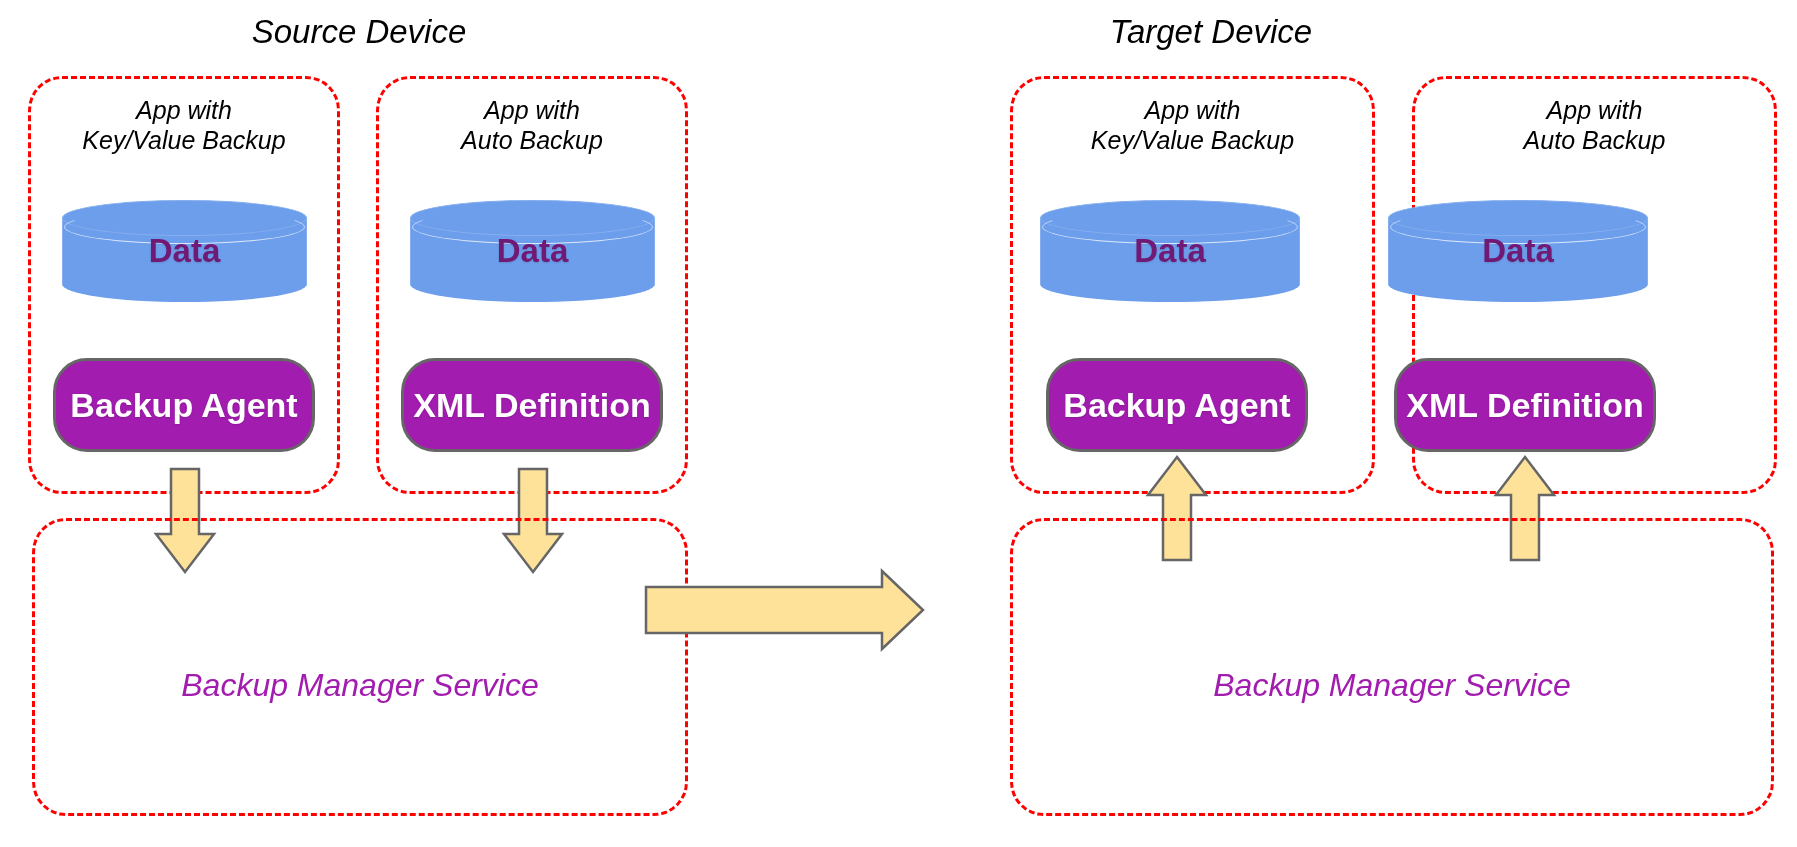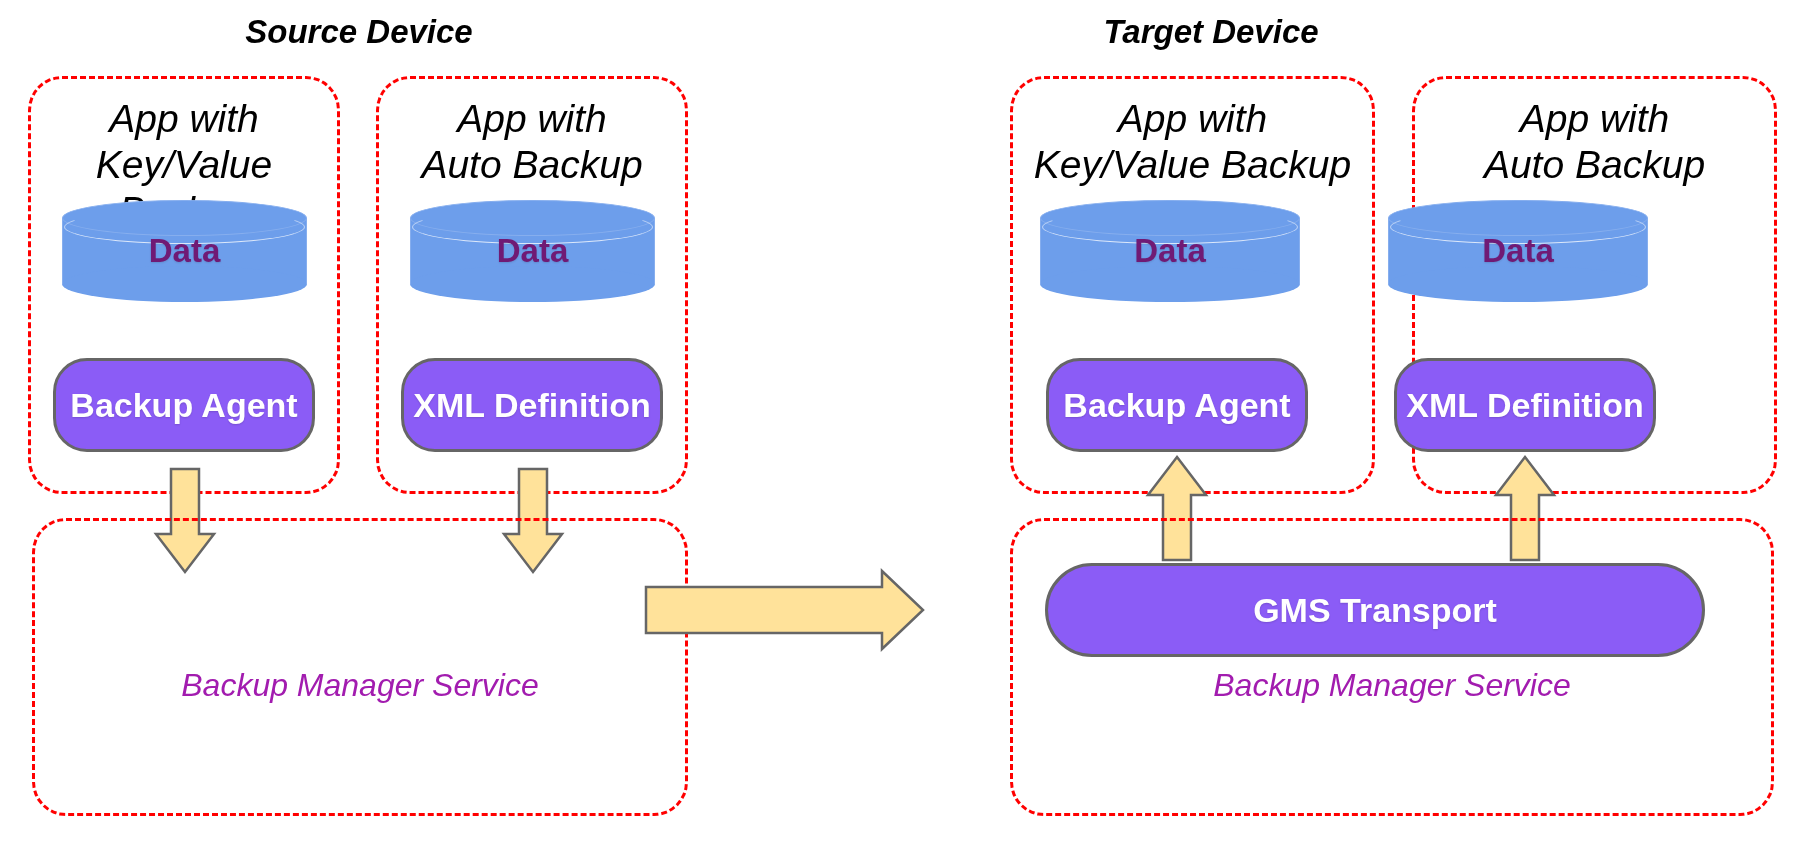--- a/index.html
+++ b/index.html
@@ -1,31 +1,31 @@
 <!DOCTYPE html>
 <html><head>
 <meta charset="utf-8">
 <style>
   html,body{margin:0;padding:0;background:#ffffff;}
   body{width:1797px;height:847px;font-family:"Liberation Sans",sans-serif;overflow:hidden;}
   #stage{position:relative;width:1797px;height:847px;background:#fff;}
 
   .device-title{
-    position:absolute;text-align:center;font-style:italic;font-weight:700;
+    position:absolute;text-align:center;font-style:italic;font-weight:400;
     font-size:33px;color:#000;line-height:1.1;white-space:nowrap;
   }
 
   .dashed-box{
     position:absolute;border:3px dashed #ff0000;border-radius:34px;
     box-sizing:border-box;background:transparent;
   }
 
   .app-label{
     position:absolute;left:0;right:0;text-align:center;font-style:italic;
-    font-size:39px;color:#000;line-height:1.18;font-weight:400;
+    font-size:25px;color:#000;line-height:1.18;font-weight:400;
   }
 
   .bms-label{
     position:absolute;left:0;right:0;text-align:center;font-style:italic;
     font-size:32px;color:#a21caf;line-height:1.1;font-weight:400;
   }
 
   
   .cyl{position:absolute;}
   .cyl .body{
@@ -49,21 +49,21 @@
   .cyl .side-l{left:0;} .cyl .side-r{right:0;}
   .cyl .cap{
     position:absolute;left:0;right:0;top:0;bottom:0;
     display:flex;align-items:center;justify-content:center;
     color:#701a75;font-weight:bold;font-size:33px;
     text-shadow:0 1px 2px rgba(0,0,0,.12);
   }
 
   
   .pill{
-    position:absolute;background:#8b5cf6;border:3px solid #666666;
+    position:absolute;background:#a21caf;border:3px solid #666666;
     box-sizing:border-box;display:flex;align-items:center;justify-content:center;
     color:#ffffff;font-weight:bold;border-radius:40px;
     text-shadow:0 1px 2px rgba(0,0,0,.15);
   }
   .pill.app-pill{font-size:34px;border-radius:34px;}
   .pill.transport{font-size:34px;border-radius:48px;}
 
   
   .arrow{position:absolute;}
   .arrow svg{display:block;overflow:visible;}
@@ -183,17 +183,16 @@
   <div class="pill app-pill" style="left:1394px;top:358px;width:262px;height:94px;">XML Definition</div>
 
   <div class="arrow" style="left:1495px;top:455px;width:60px;height:106px;">
     <svg width="60" height="106" viewBox="0 0 60 106">
       <polygon points="30,2 59,40 44,40 44,105 16,105 16,40 1,40" fill="#ffe29a" stroke="#666666" stroke-width="2.5" stroke-linejoin="miter"></polygon>
     </svg>
   </div>
 
   <div class="dashed-box" style="left:1010px;top:518px;width:764px;height:298px;"></div>
 
-  <div class="pill transport" style="left:1045px;top:563px;width:660px;height:94px;">GMS Transport</div>
 
   <div class="bms-label" style="left:1010px;top:668px;width:764px;">Backup Manager Service</div>
 
 </div>
 
 </body></html>

